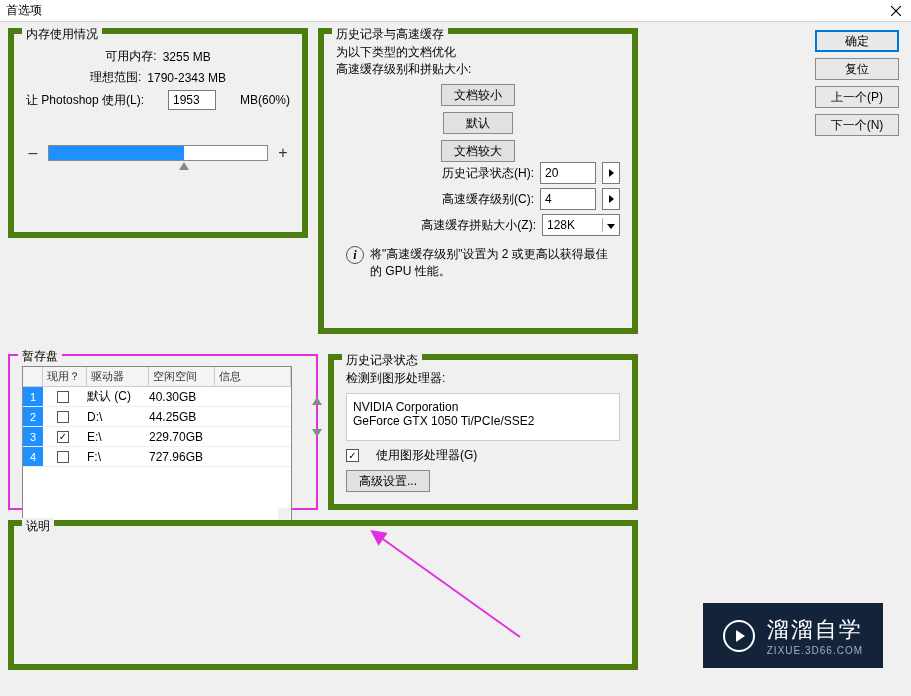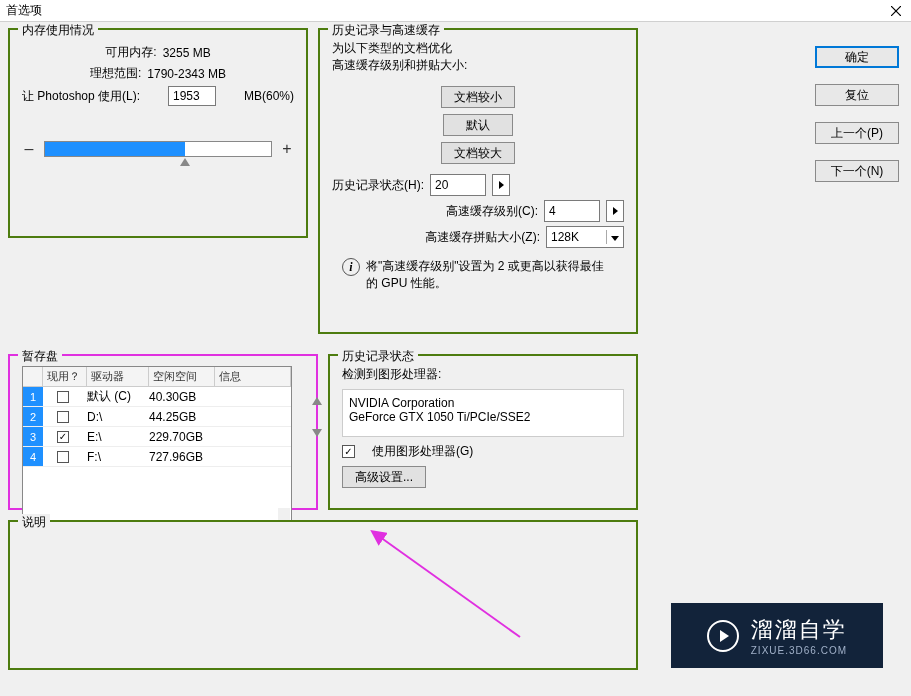--- a/index.html
+++ b/index.html
@@ -7,23 +7,23 @@
 .titlebar{height:22px;background:#fff;border-bottom:1px solid #d0d0d0;display:flex;align-items:center;padding:0 6px;justify-content:space-between}
 .titlebar .title{color:#000}
 .closebtn{width:18px;height:18px;display:flex;align-items:center;justify-content:center;cursor:pointer}
 .closebtn svg{width:10px;height:10px}
 .main{position:absolute;top:22px;left:0;right:0;bottom:0;background:#f0f0f0;display:flex}
 .sidebar{width:140px;background:#fff;border:1px solid #a0a0a0;margin:8px 0 8px 8px;overflow:hidden}
 .sidebar .item{padding:3px 8px;cursor:pointer;color:#000}
 .sidebar .item.sel{background:#1e90ff;color:#fff}
 .content{flex:1;position:relative;padding:8px}
 .rightbtns{width:100px;padding:8px 8px 0 0}
-.btn{display:block;width:84px;height:22px;background:#e8e8e8;border:1px solid #8a8a8a;margin:16px auto 6px auto;text-align:center;line-height:20px;cursor:pointer}
+.btn{display:block;width:84px;height:22px;background:#e8e8e8;border:1px solid #8a8a8a;margin:0 auto 6px auto;text-align:center;line-height:20px;cursor:pointer}
 .btn.primary{border:2px solid #0078d7;line-height:18px}
-.fieldset{border:2px solid #4d7c0f;position:absolute;padding:10px 12px 12px 12px}
+.fieldset{border:6px solid #4d7c0f;position:absolute;padding:10px 12px 12px 12px}
 .fieldset>.legend{position:absolute;top:-8px;left:8px;background:#f0f0f0;padding:0 4px;color:#000}
 .fs-mem{left:8px;top:6px;width:300px;height:210px}
 .fs-hist{left:318px;top:6px;width:320px;height:306px}
 .fs-scratch{left:8px;top:332px;width:310px;height:156px;border:2px solid #e030e0}
 .fs-gpu{left:328px;top:332px;width:310px;height:156px}
 .fs-desc{left:8px;top:498px;width:630px;height:150px}
 .row{display:flex;align-items:center;margin:4px 0;gap:6px}
 .rlabel{text-align:right}
 .inp{border:1px solid #7a7a7a;height:20px;padding:0 4px;background:#fff;width:48px;text-align:left}
 .slider-wrap{display:flex;align-items:center;gap:8px;margin-top:34px}
@@ -52,21 +52,21 @@
 .ud-btn{width:14px;height:14px;display:flex;align-items:center;justify-content:center;color:#888}
 .tri-up{width:0;height:0;border-left:5px solid transparent;border-right:5px solid transparent;border-bottom:8px solid #888}
 .tri-down{width:0;height:0;border-left:5px solid transparent;border-right:5px solid transparent;border-top:8px solid #888}
 .tri-r{width:0;height:0;border-top:4px solid transparent;border-bottom:4px solid transparent;border-left:5px solid #000;display:inline-block}
 .gpu-box{border:1px solid #ccc;background:#fff;padding:6px;margin:6px 0;height:48px}
 .chk-row{display:flex;align-items:center;gap:17px;margin:6px 0}
 .realcb{width:13px;height:13px;border:1px solid #555;background:#fff;display:inline-flex;align-items:center;justify-content:center}
 .realcb.checked{background:#fff}
 .realcb.checked::after{content:"✓";font-size:10px;color:#000}
 .arrow-svg{position:absolute;left:370px;top:505px;pointer-events:none}
-.watermark{position:absolute;right:28px;bottom:28px;background:#12233a;color:#fff;padding:12px 36px;display:flex;align-items:center;gap:12px}
+.watermark{position:absolute;right:28px;bottom:28px;background:#12233a;color:#fff;padding:12px 20px;display:flex;align-items:center;gap:12px}
 .wm-icon{width:32px;height:32px;border:2px solid #fff;border-radius:50%;display:flex;align-items:center;justify-content:center}
 .wm-icon .tri{width:0;height:0;border-top:6px solid transparent;border-bottom:6px solid transparent;border-left:9px solid #fff;margin-left:3px}
 .wm-txt .big{font-size:22px;letter-spacing:2px}
 .wm-txt .small{font-size:10px;letter-spacing:1px;color:#a0b0c8}
 .scrollcorner{position:absolute;right:1px;bottom:1px;width:12px;height:12px;background:#f0f0f0}
 </style>
 </head>
 <body>
 
 <div class="titlebar">
@@ -104,27 +104,27 @@
           <div class="fill"></div>
           <div class="thumb"></div>
         </div>
         <span class="plus">+</span>
       </div>
     </div>
 
     <div class="fieldset fs-hist">
       <span class="legend">历史记录与高速缓存</span>
       <div>为以下类型的文档优化</div>
-      <div style="margin-bottom:12px">高速缓存级别和拼贴大小:</div>
+      <div style="margin-bottom:6px">高速缓存级别和拼贴大小:</div>
       <div style="display:flex;flex-direction:column;align-items:center;gap:6px">
         <button class="smallbtn">文档较小</button>
         <button class="smallbtn">默认</button>
         <button class="smallbtn">文档较大</button>
       </div>
-      <div class="row" style="justify-content:flex-start;margin-top:10px">
+      <div class="row" style="justify-content:flex-end;margin-top:0">
         <span>历史记录状态(H):</span>
         <div class="select" style="width:56px">
             <span>20</span>
           </div>
         <div class="select" style="width:18px;justify-content:center">
             <span class="tri-r"></span>
           </div>
       </div>
       <div class="row" style="justify-content:flex-end">
         <span>高速缓存级别(C):</span>

